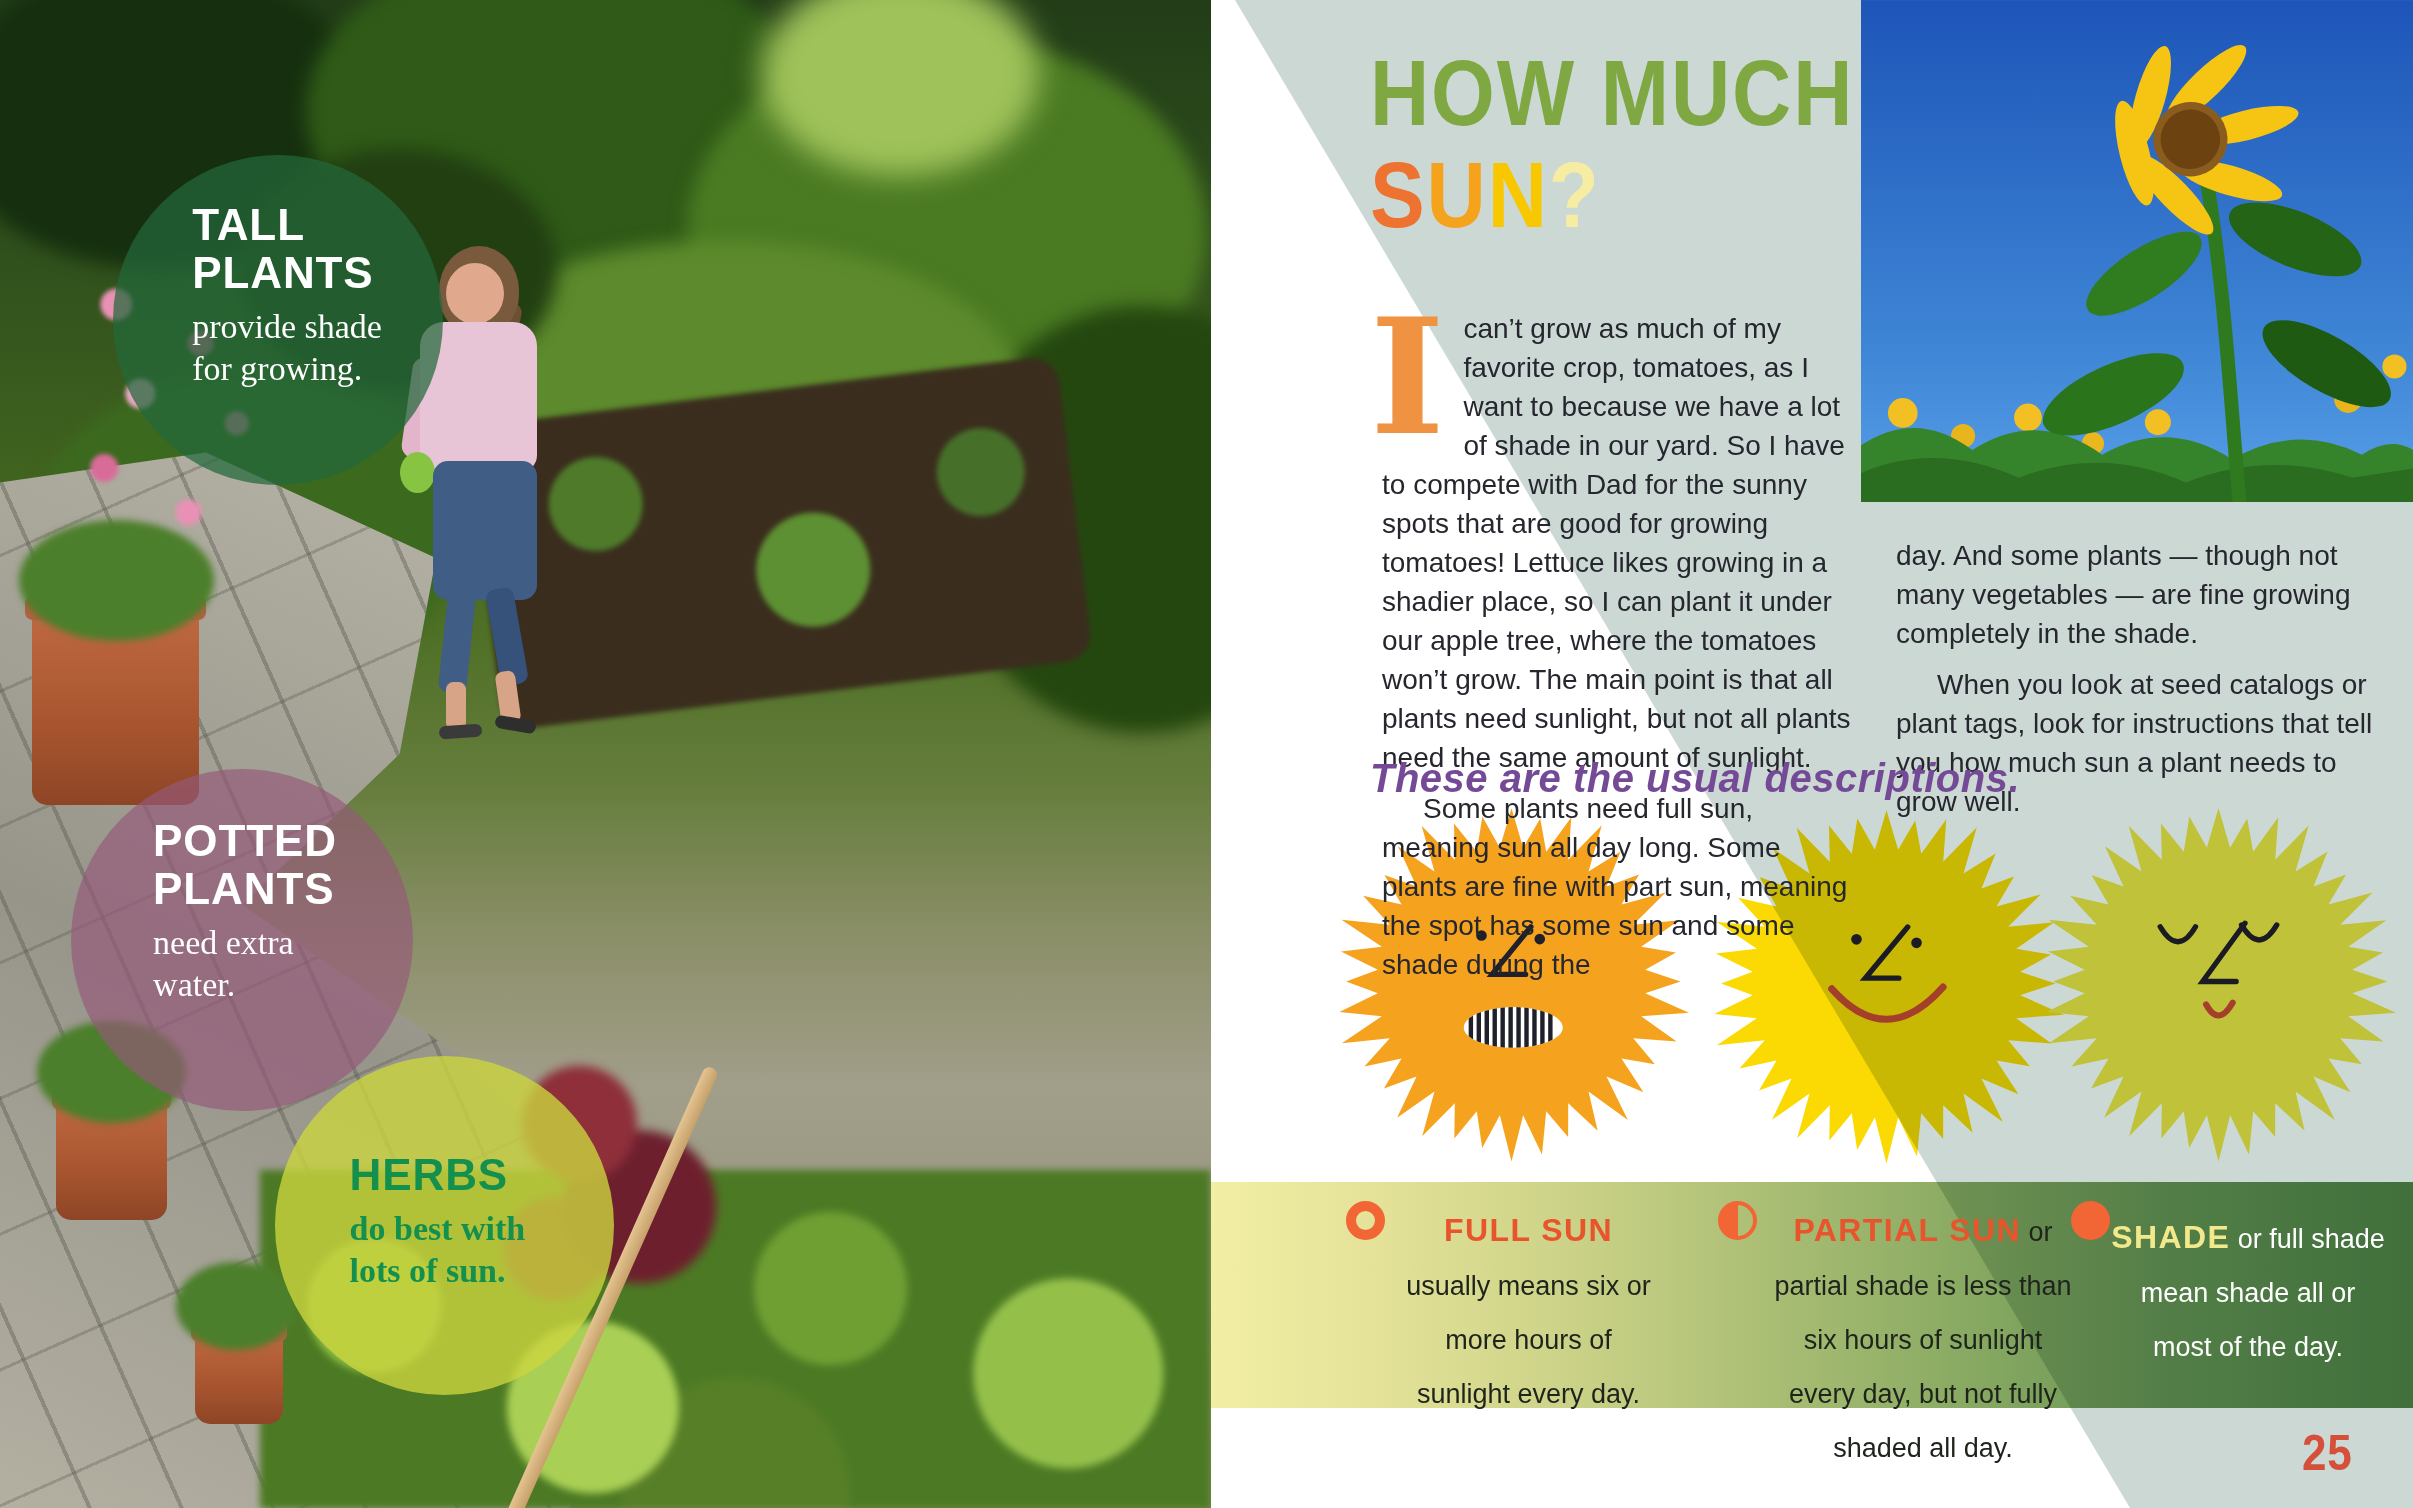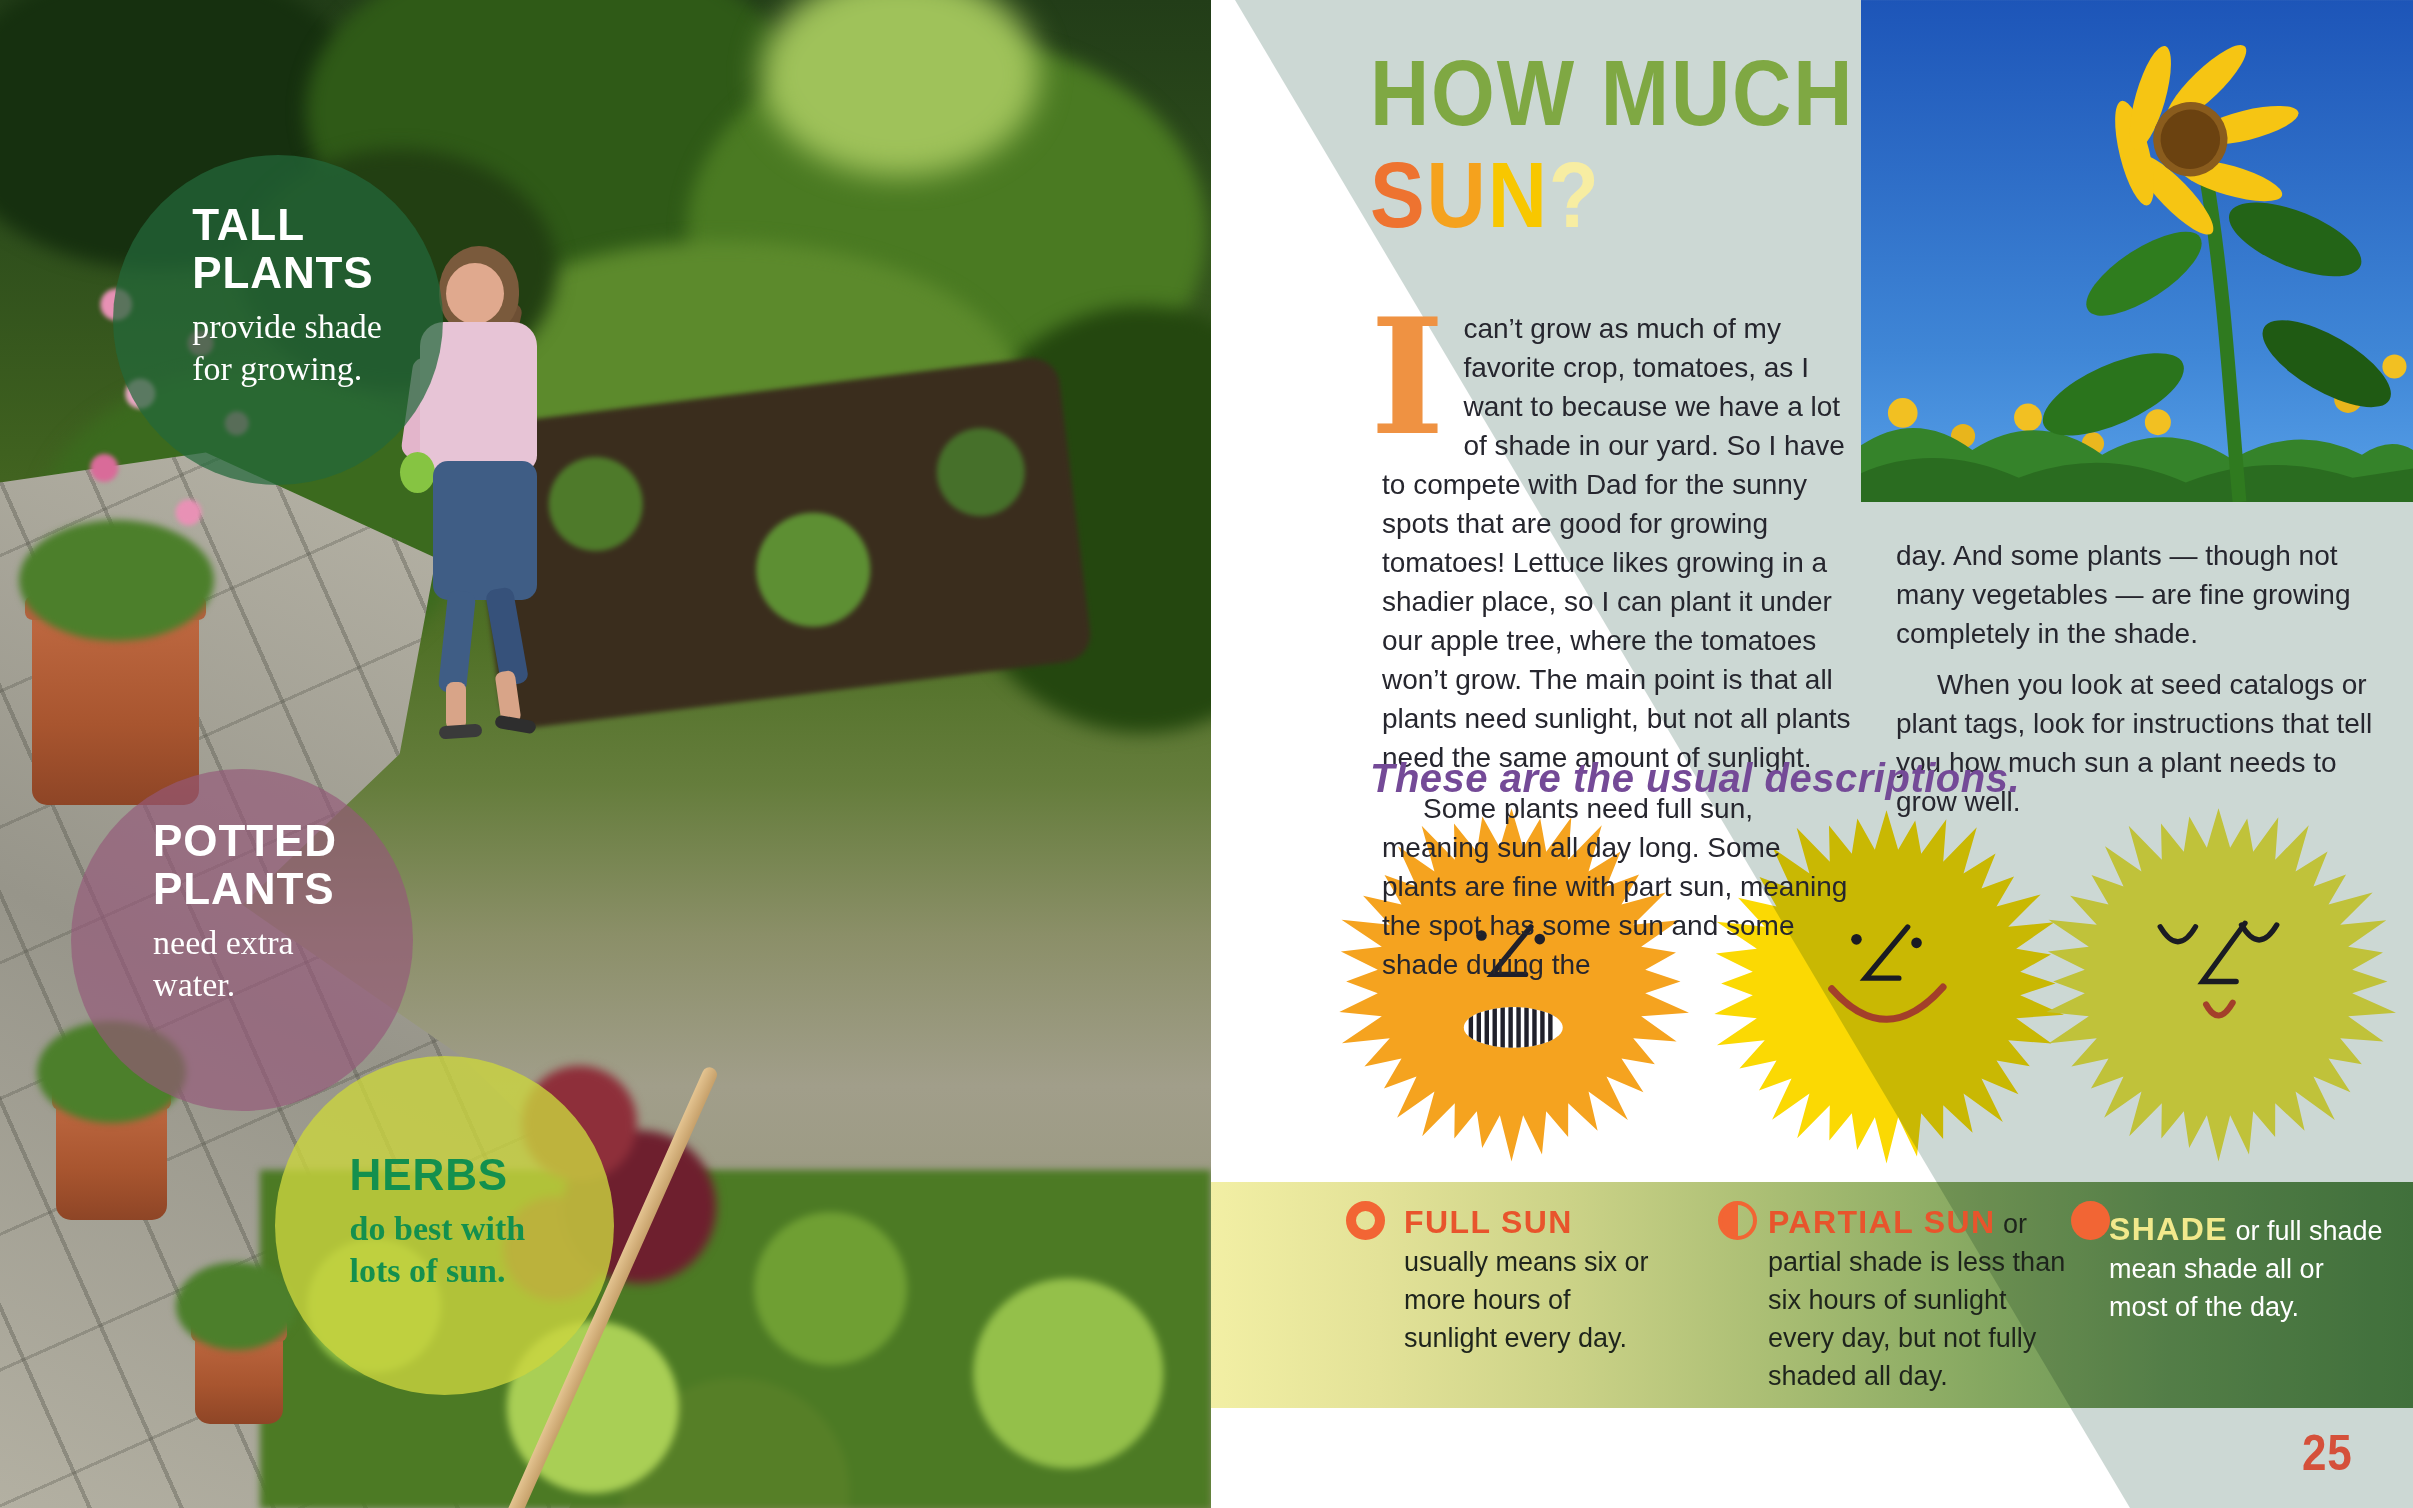--- a/index.html
+++ b/index.html
@@ -120,21 +120,21 @@
   .indent{text-indent:41px;}
   #col2{left:1884px;top:524px;width:501px;}
 
   #script-heading{left:1370px;top:756px;font-size:40px;font-weight:700;font-style:italic;color:#744a97;letter-spacing:0.5px;}
 
   
   .leg-icon{position:absolute;width:39px;height:39px;border-radius:50%;z-index:4;box-sizing:border-box;}
   #icon-fullsun{left:1346px;top:1201px;border:10.2px solid #f26534;background:transparent;}
   #icon-partialsun{left:1718px;top:1201px;border:4.6px solid #f26534;background:linear-gradient(90deg,#f26534 0 52%,rgba(0,0,0,0) 52%);}
   #icon-shade{left:2071px;top:1201px;background:#f26534;}
-  .leg-text{position:absolute;z-index:4;font-size:27px;line-height:38px;color:#1e241c;}
+  .leg-text{position:absolute;z-index:4;font-size:27px;line-height:54px;color:#1e241c;text-align:center;}
   #leg1{left:1404px;top:1203px;width:249px;}
   #leg2{left:1768px;top:1203px;width:310px;}
   #leg3{left:2109px;top:1203px;width:278px;color:#ffffff;margin-top:7px;}
   .leg-label{font-weight:700;font-size:32px;letter-spacing:1.4px;color:#e8542c;}
   #leg3 .leg-label{color:#f2e98c;}
 
   #page-number{left:2302px;top:1424px;font-size:44px;font-weight:700;color:#d5503a;transform:scaleY(1.15);transform-origin:top left;letter-spacing:0.9px;}
 
   
   #sunflower-photo{left:1861px;top:0;width:552px;height:502px;overflow:hidden;}

